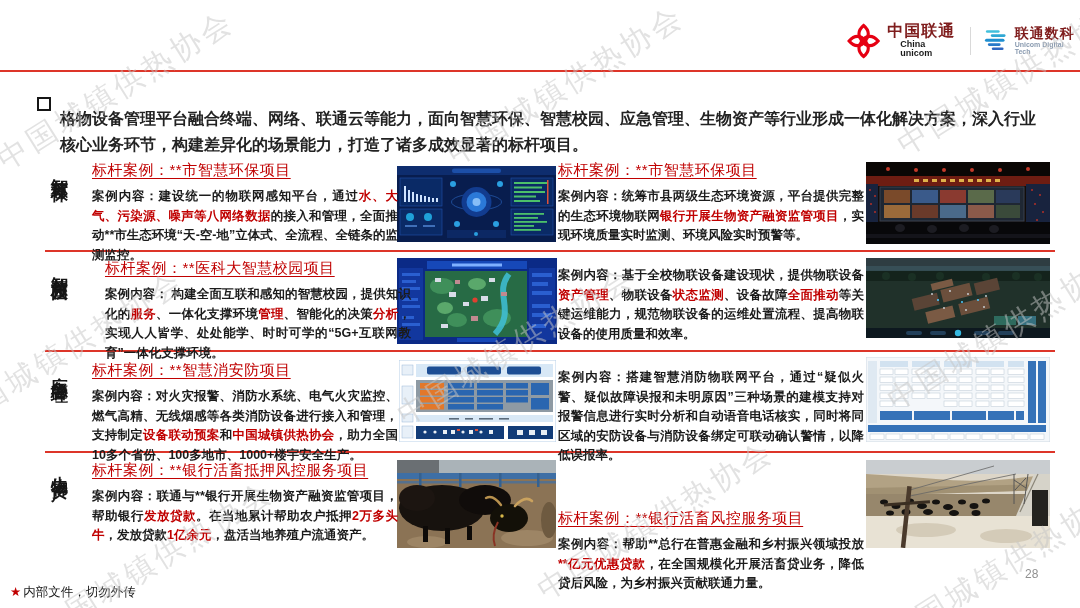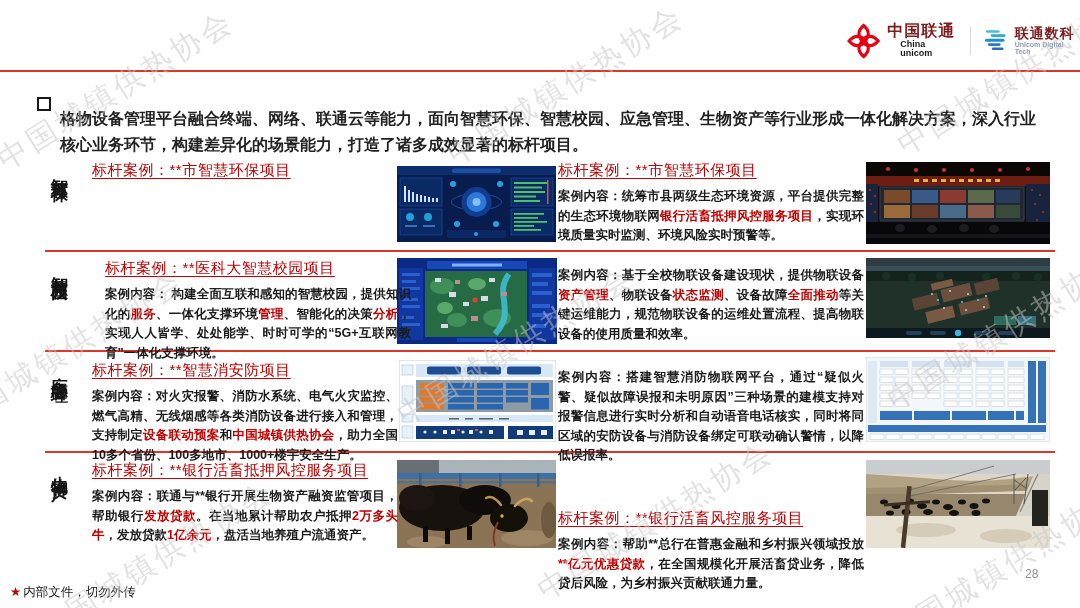--- a/index.html
+++ b/index.html
@@ -101,24 +101,25 @@
   <div class="bullet-sq"></div>
   <p class="intro">格物设备管理平台融合终端、网络、联通云等能力，面向智慧环保、智慧校园、应急管理、生物资产等行业形成一体化解决方案，深入行业核心业务环节，构建差异化的场景能力，打造了诸多成效显著的标杆项目。</p>
 
   <div class="vlabel vl1">智慧环保</div>
   <div class="vlabel vl2">智慧校园</div>
   <div class="vlabel vl3">应急管理</div>
   <div class="vlabel vl4">生物资产</div>
 
   <div class="case" id="r1c1">
     <div class="case-h">标杆案例：**市智慧环保项目</div>
+    <div class="case-b"><span>案例内容：建设统一的物联网感知平台，通过</span><span class="hl">水、大气、污染源、噪声等八网络数据</span><span>的接入和管理，全面推动**市生态环境“天-空-地”立体式、全流程、全链条的监测监控。</span></div>
   </div>
   <div class="case" id="r1c2">
     <div class="case-h">标杆案例：**市智慧环保项目</div>
-    <div class="case-b"><span>案例内容：统筹市县两级生态环境资源，平台提供完整的生态环境物联网</span><span class="hl">银行活畜抵押风控服务项目</span><span>，实现环境质量实时监测、环境风险实时预警等。</span></div>
+    <div class="case-b"><span>案例内容：统筹市县两级生态环境资源，平台提供完整的生态环境物联网</span><span class="hl">银行开展生物资产融资监管项目</span><span>，实现环境质量实时监测、环境风险实时预警等。</span></div>
   </div>
   <div class="case" id="r2c1">
     <div class="case-h">标杆案例：**医科大智慧校园项目</div>
     <div class="case-b"><span>案例内容： 构建全面互联和感知的智慧校园，提供知识化的</span><span class="hl">服务</span><span>、一体化支撑环境</span><span class="hl">管理</span><span>、智能化的决策</span><span class="hl">分析</span><span>，实现人人皆学、处处能学、时时可学的“5G+互联网教育”一体化支撑环境。</span></div>
   </div>
   <div class="case" id="r2c2">
     <div class="case-b"><span>案例内容：基于全校物联设备建设现状，提供物联设备</span><span class="hl">资产管理</span><span>、物联设备</span><span class="hl">状态监测</span><span>、设备故障</span><span class="hl">全面推动</span><span>等关键运维能力，规范物联设备的运维处置流程、提高物联设备的使用质量和效率。</span></div>
   </div>
   <div class="case" id="r3c1">
     <div class="case-h">标杆案例：**智慧消安防项目</div>

